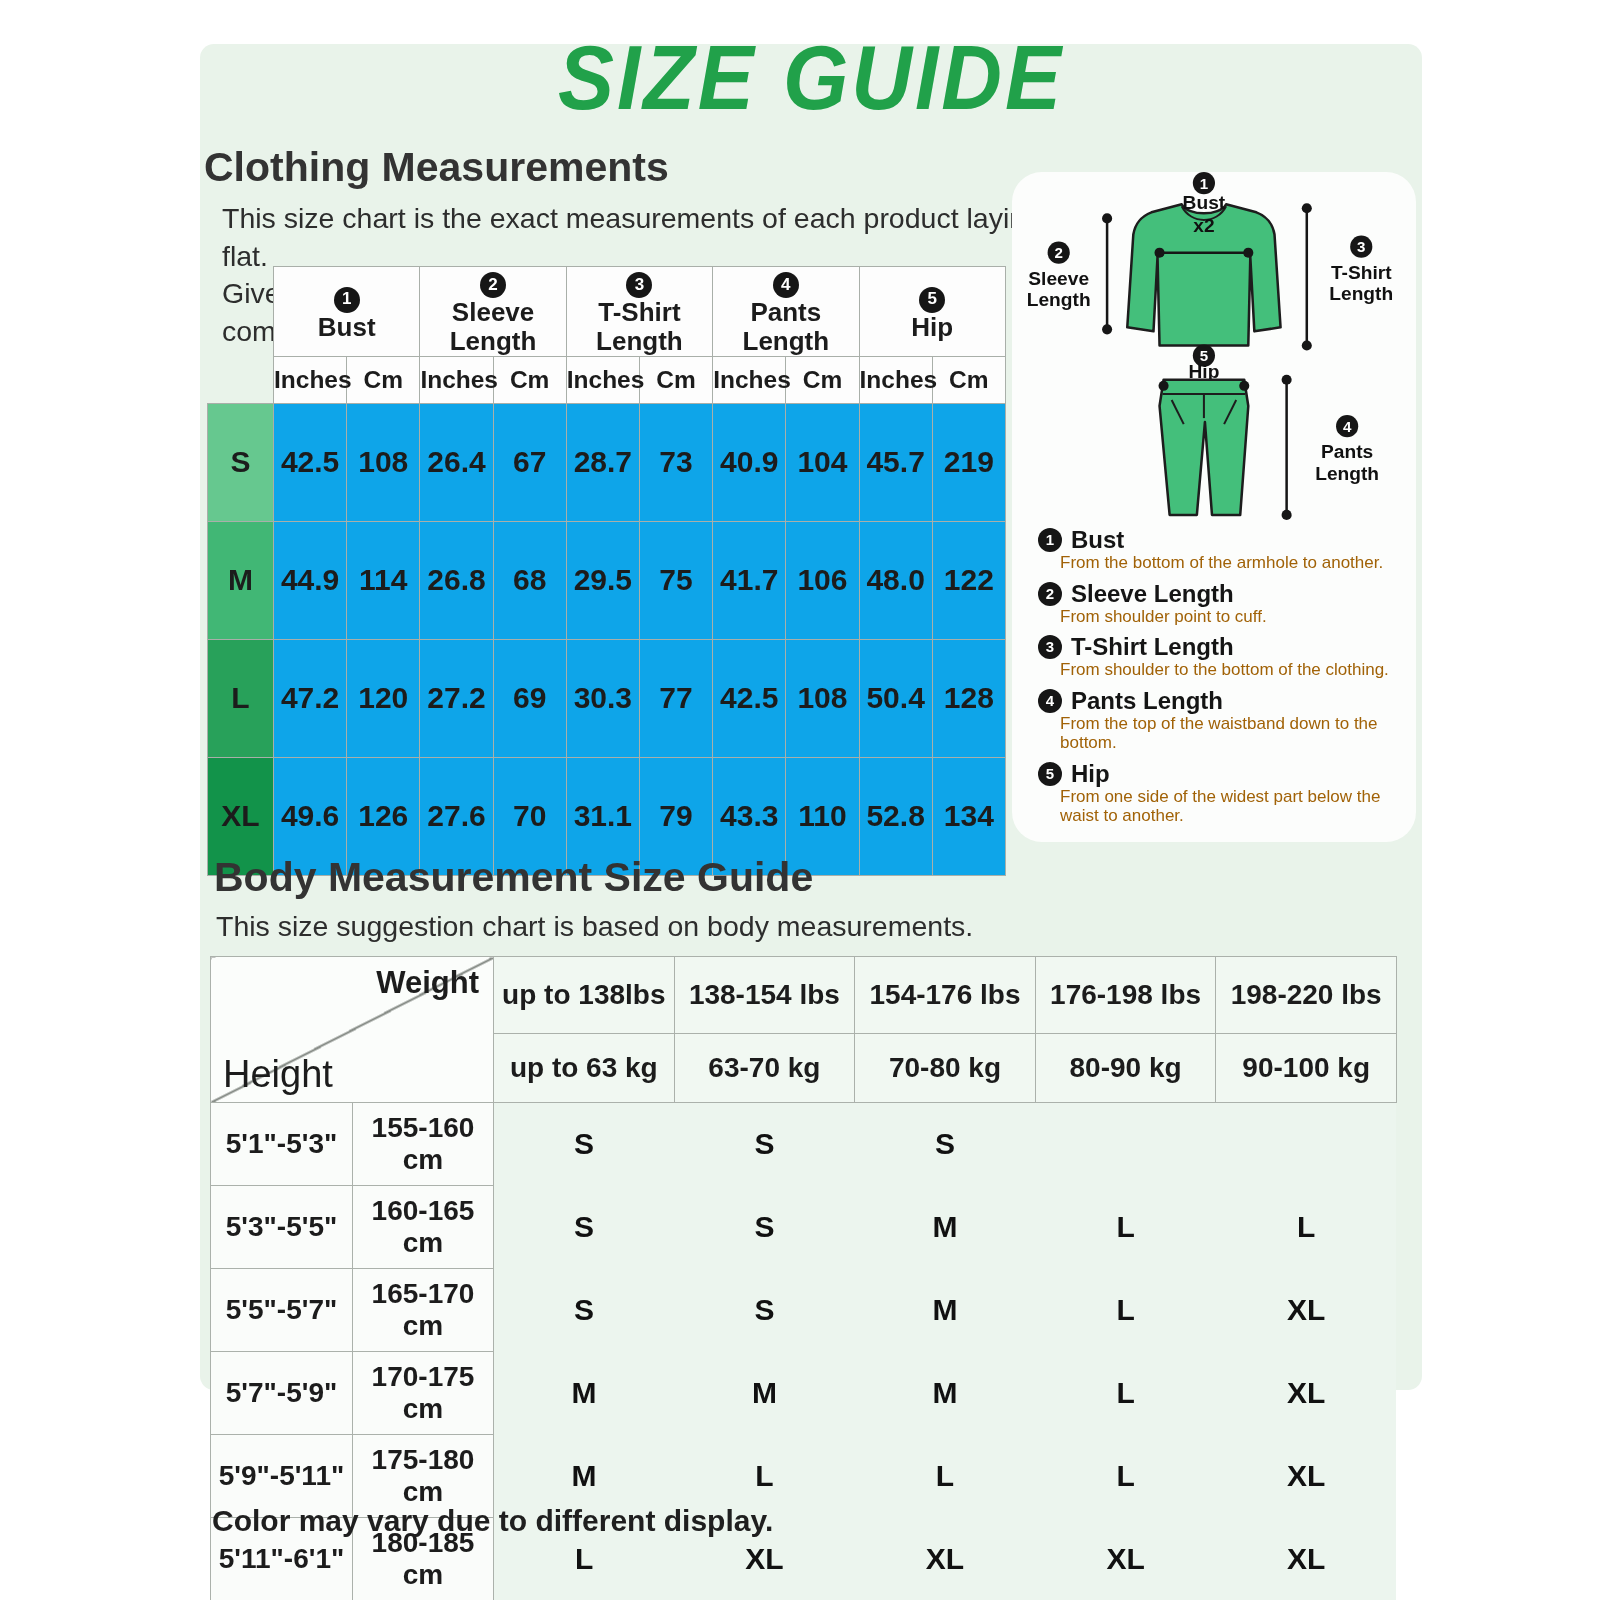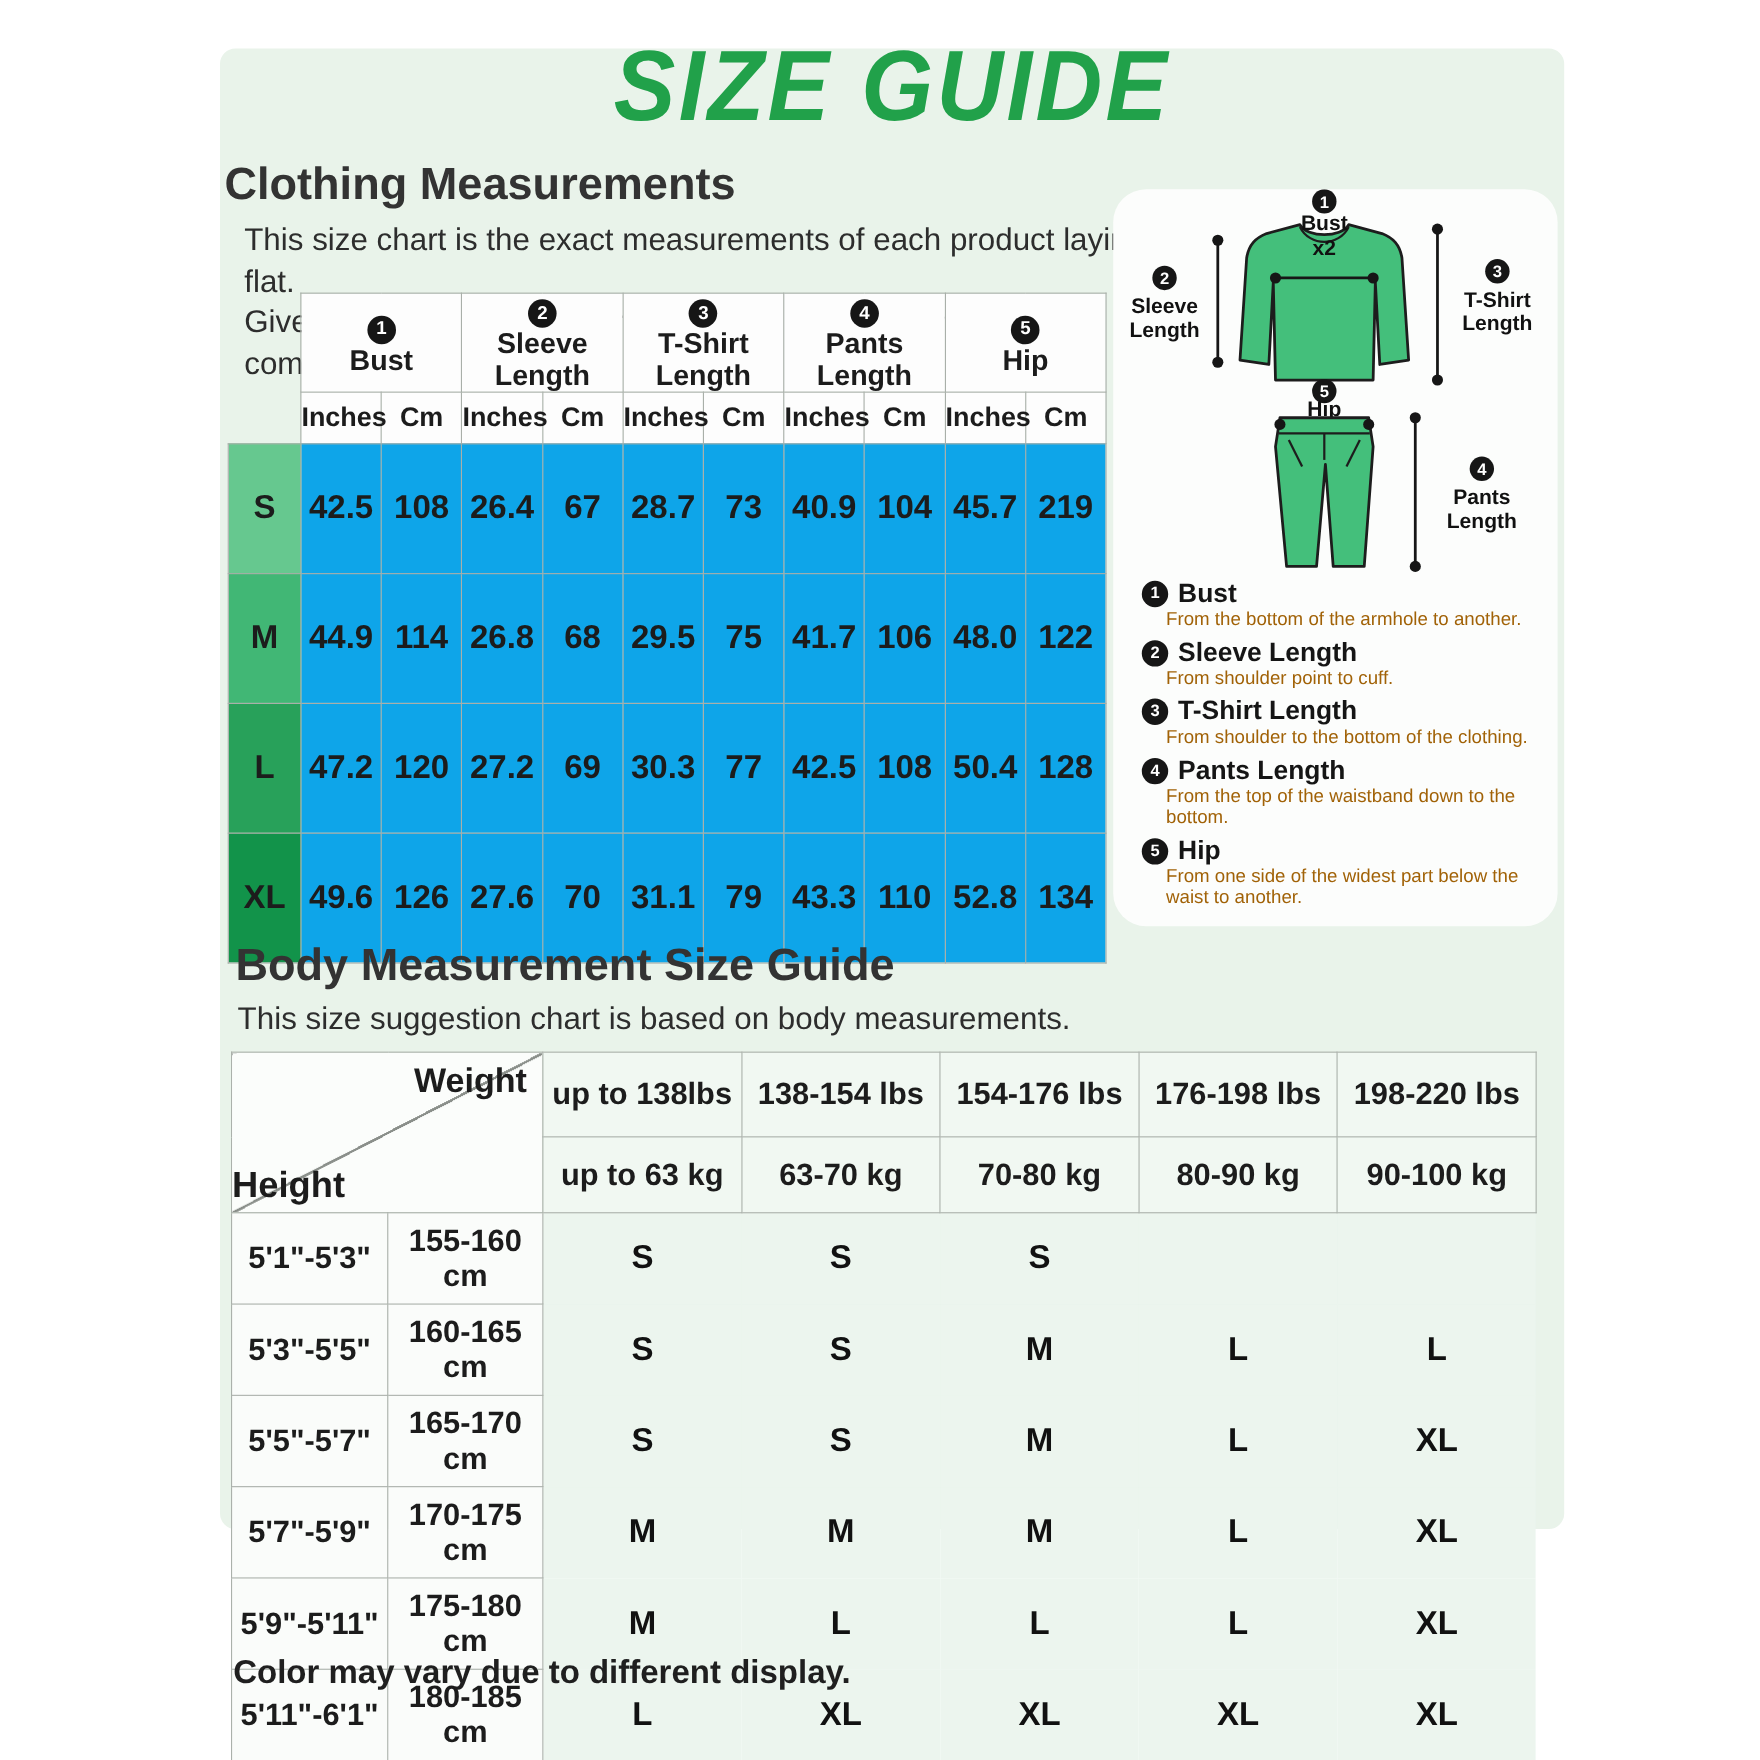--- a/index.html
+++ b/index.html
@@ -72,21 +72,21 @@
   .t2 .hrow1 th{height:64px;}
   .t2 .hrow2 th{height:56px;}
   .diagcell{
     position:relative;border:1.5px solid #abb1ab;
     background:
       linear-gradient(to bottom right,
         rgba(0,0,0,0) 49.55%, #8a8f8a 49.55%, #8a8f8a 50.45%, rgba(0,0,0,0) 50.45%)
       #fbfdfb;
   }
   .w-label{position:absolute;top:8px;right:14px;font-size:31px;font-weight:bold;color:#1c1c1c;}
-  .h-label{position:absolute;bottom:6px;left:0;font-size:33px;font-weight:bold;color:#1c1c1c;}
+  .h-label{position:absolute;bottom:6px;left:12px;font-size:38px;font-weight:normal;color:#1c1c1c;}
   .t2 th.hft,.t2 th.hcm{
     border:1.5px solid #abb1ab;background:#fafcfa;
     font-size:28px;font-weight:bold;height:70px;color:#1c1c1c;
   }
   .t2 td.gridcell{
     border:none;font-size:30px;font-weight:bold;color:#111;background:#ecf5ee;height:70px;
   }
   .footer-note{
     position:absolute;left:12px;top:1460px;font-size:30px;font-weight:bold;color:#1f1f1f;
   }

